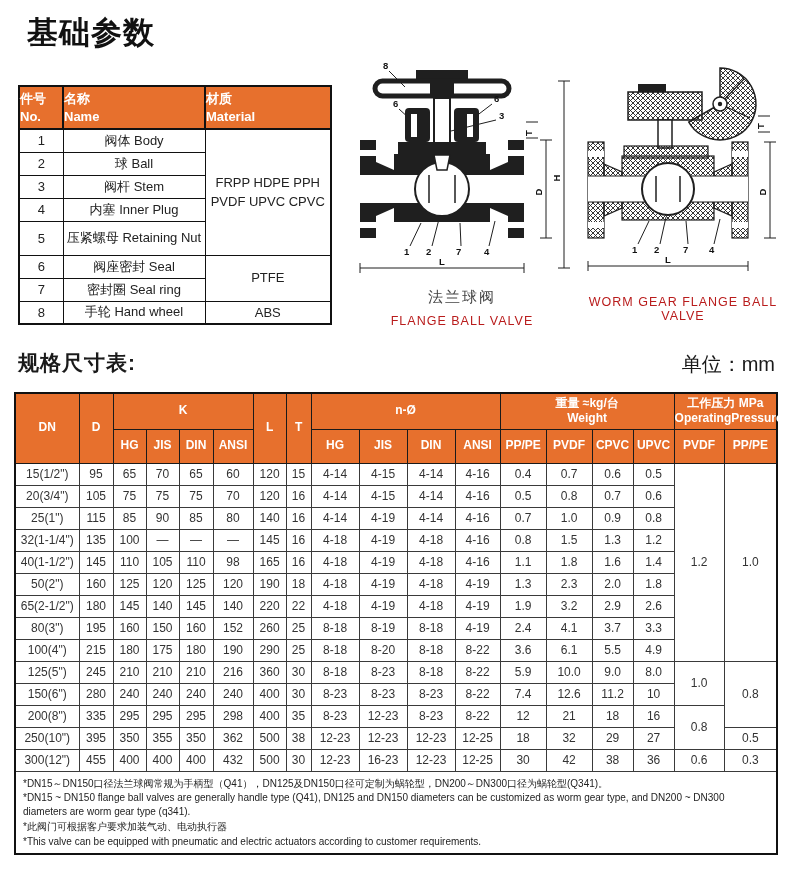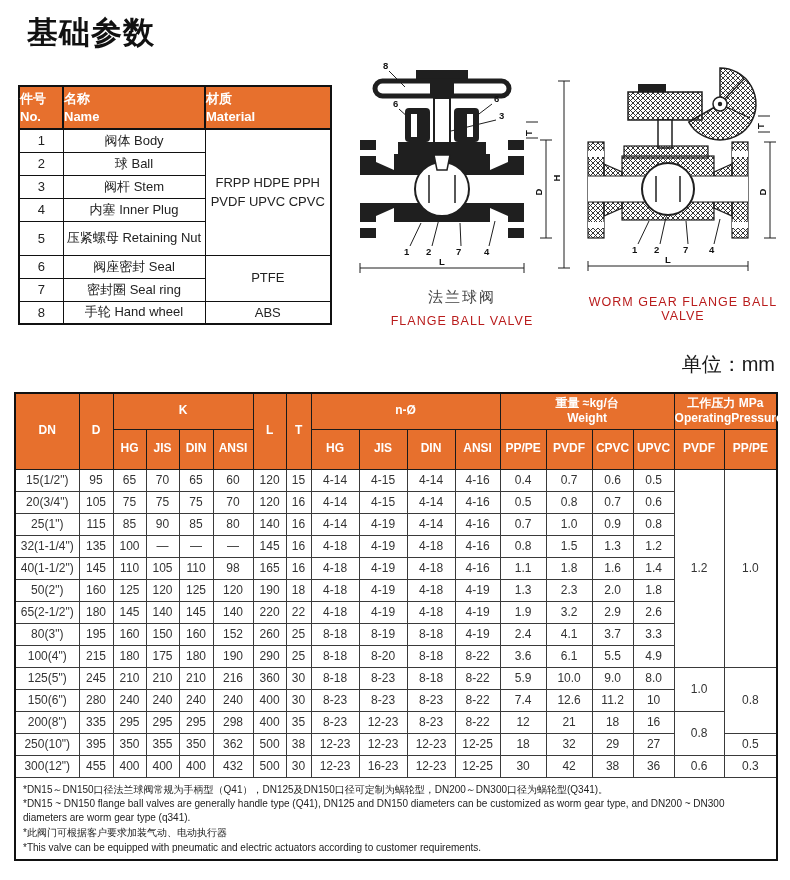--- a/index.html
+++ b/index.html
@@ -35,21 +35,21 @@
   svg text{font-family:"Liberation Sans","DejaVu Sans",sans-serif;}
 
   
   .spec-label{position:absolute;left:18px;top:349px;font-size:21px;font-weight:600;color:#1a1a1a;letter-spacing:1px;}
   .unit-label{position:absolute;right:15px;top:351px;font-size:20px;color:#1a1a1a;}
 
   
   .spec-table{position:absolute;left:14px;top:392px;width:762px;border-collapse:collapse;table-layout:fixed;border:2px solid #111;}
   .spec-table th{background:var(--accent);color:#fff;border:1px solid #1a1a1a;font-size:12px;font-weight:700;line-height:1.3;padding:1px 0;text-align:center;}
   .spec-table thead tr.h1 th{height:36px;}
-  .spec-table thead tr.h2 th{height:40px;}
+  .spec-table thead tr.h2 th{height:34px;}
   .spec-table td{border:1px solid #3a3a3a;font-size:12px;color:var(--txt);text-align:center;height:22px;padding:0 1px;}
   .spec-table td.fnote{border:1px solid #111;text-align:left;padding:4px 7px;height:auto;}
   .fnote p{font-size:10px;color:#222;line-height:1.38;margin:1px 0;}
 </style>
 </head>
 <body>
 
 <div class="page">
 
   <div class="page-title">基础参数</div>
@@ -259,20 +259,21 @@
       </g>
       <g font-size="9.5" font-weight="bold" fill="#111">
         <text x="87" y="205">L</text>
         <text x="188" y="134" transform="rotate(-90 188 134)" text-anchor="middle">D</text>
         <text x="186" y="68" transform="rotate(-90 186 68)" text-anchor="middle">T</text>
       </g>
     </svg>
     <div class="cap-en">WORM GEAR FLANGE BALL VALVE</div>
   </div>
 
+  <div class="spec-label">规格尺寸表:</div>
   <div class="unit-label">单位：mm</div>
 
   <table class="spec-table">
     <colgroup>
       <col style="width:64px">
         <col style="width:34px">
       <col style="width:33px">
         <col style="width:33px">
         <col style="width:34px">
         <col style="width:40px">

